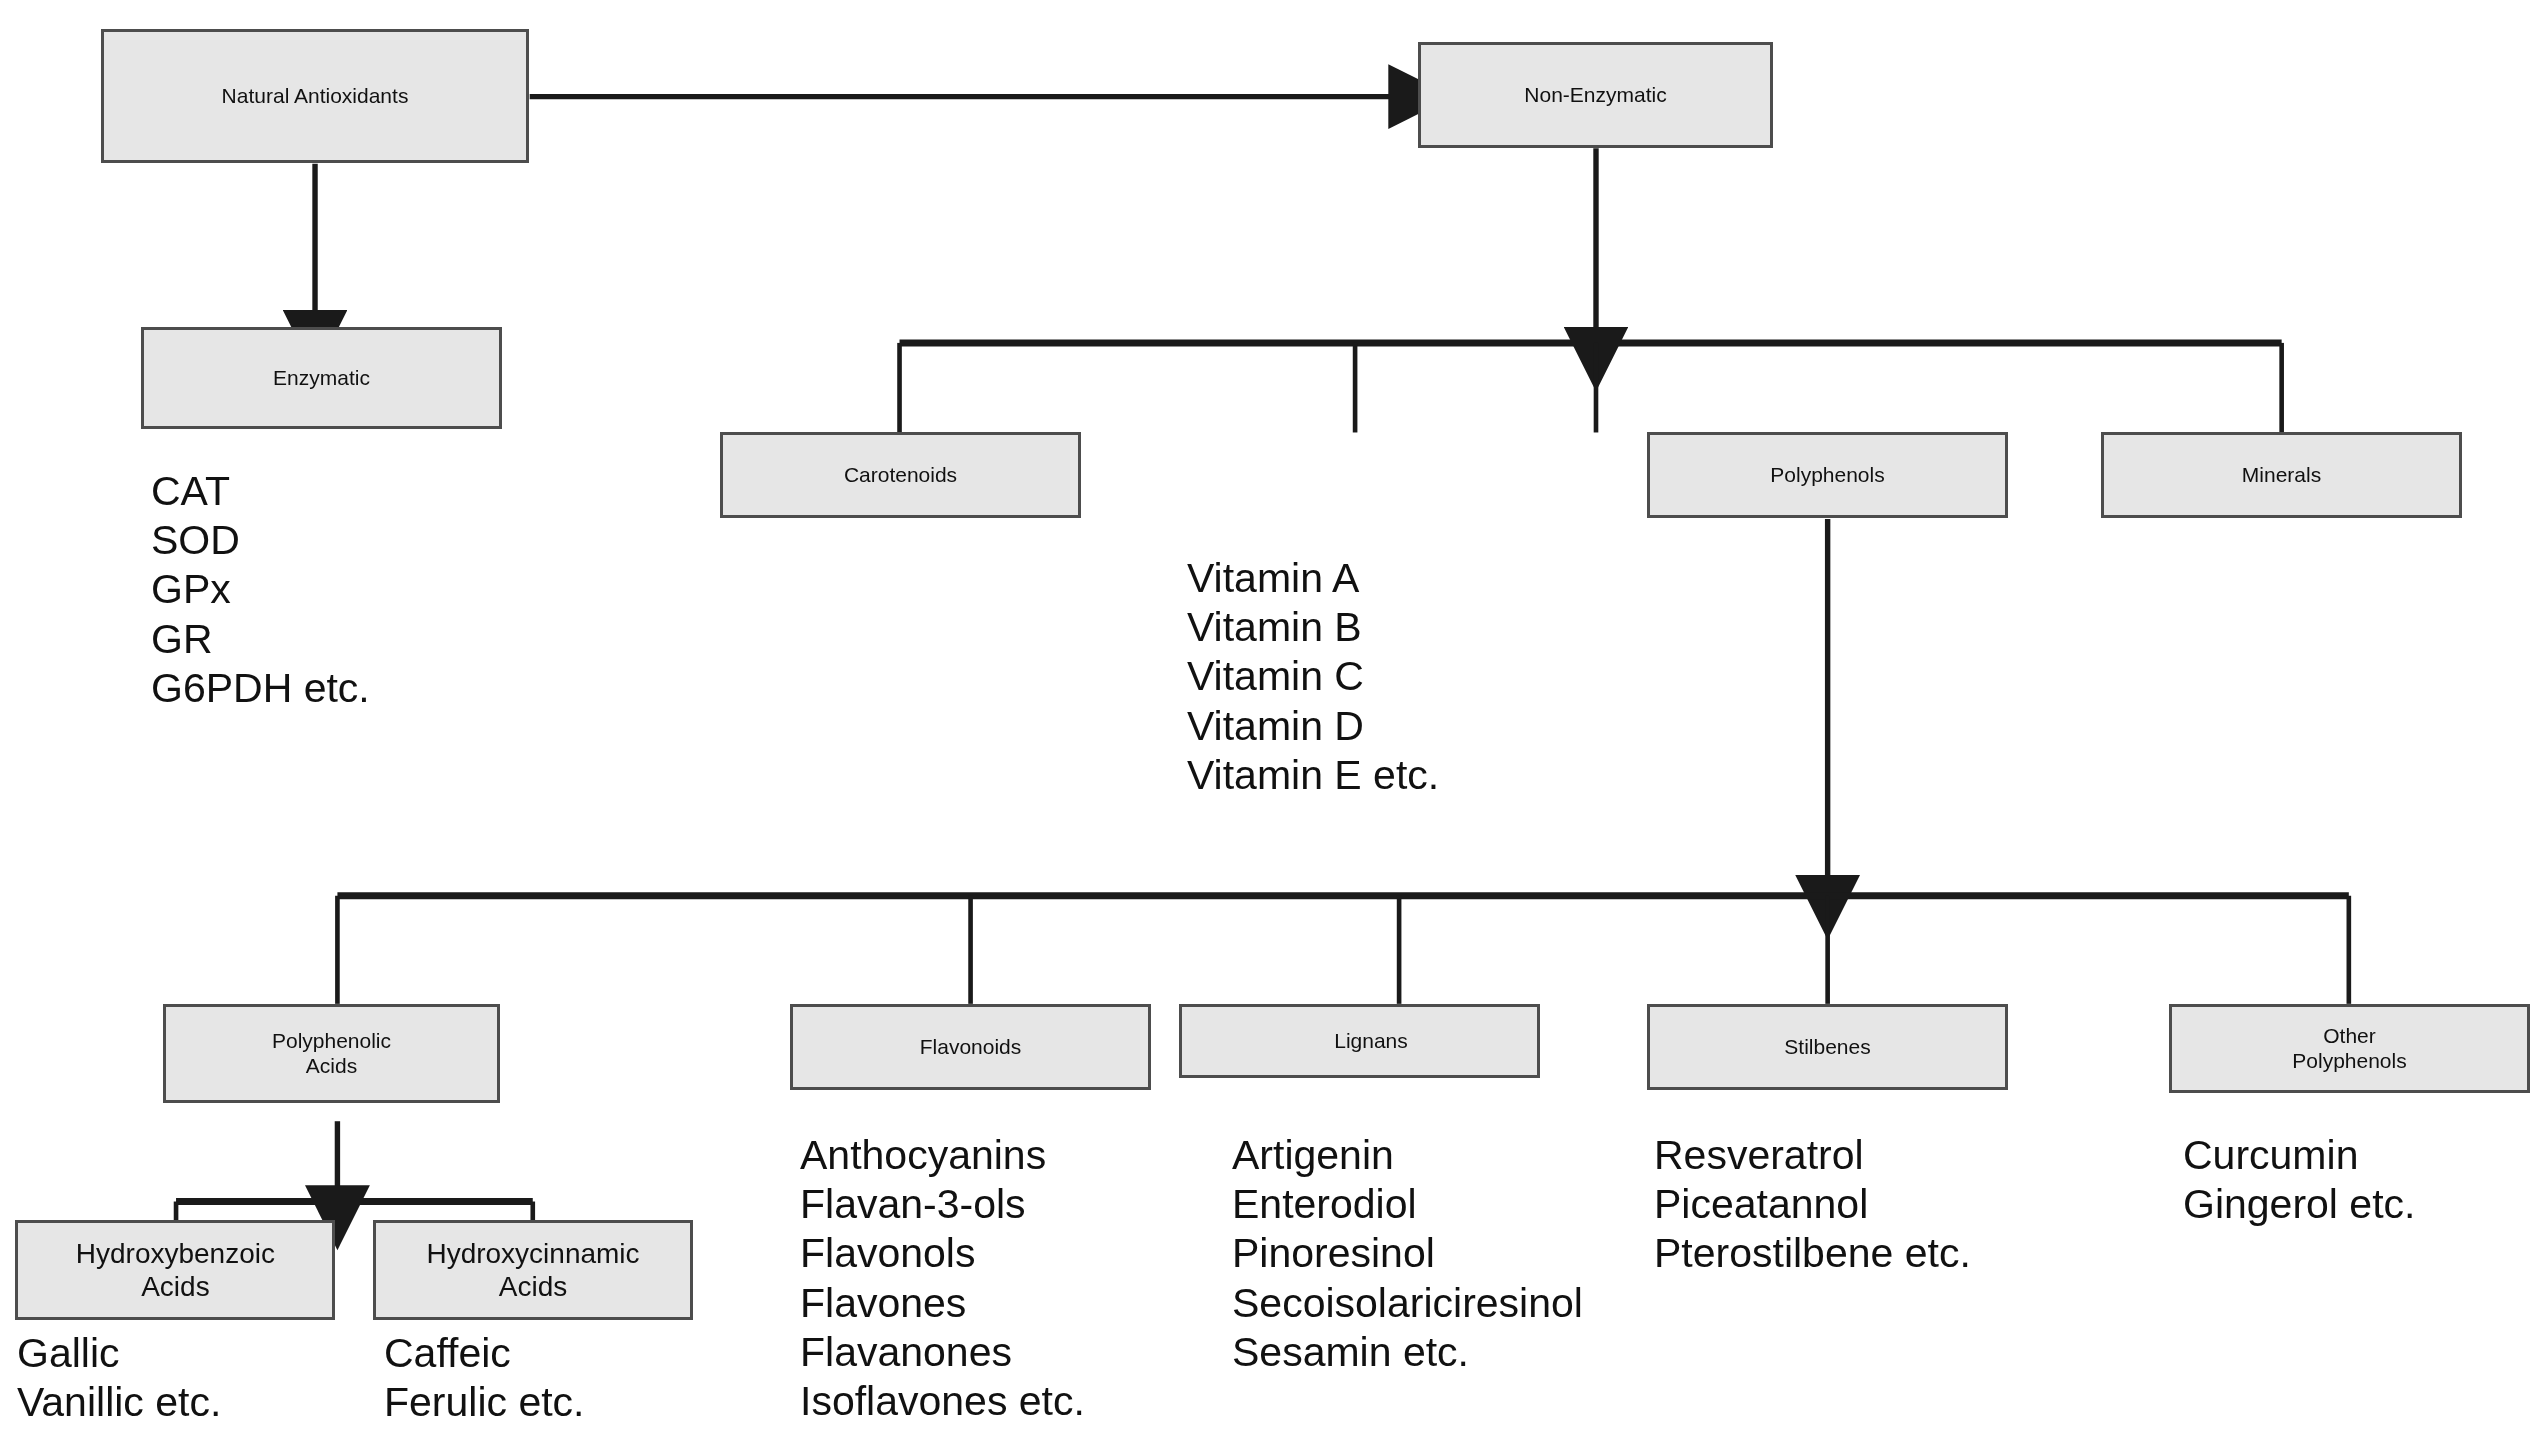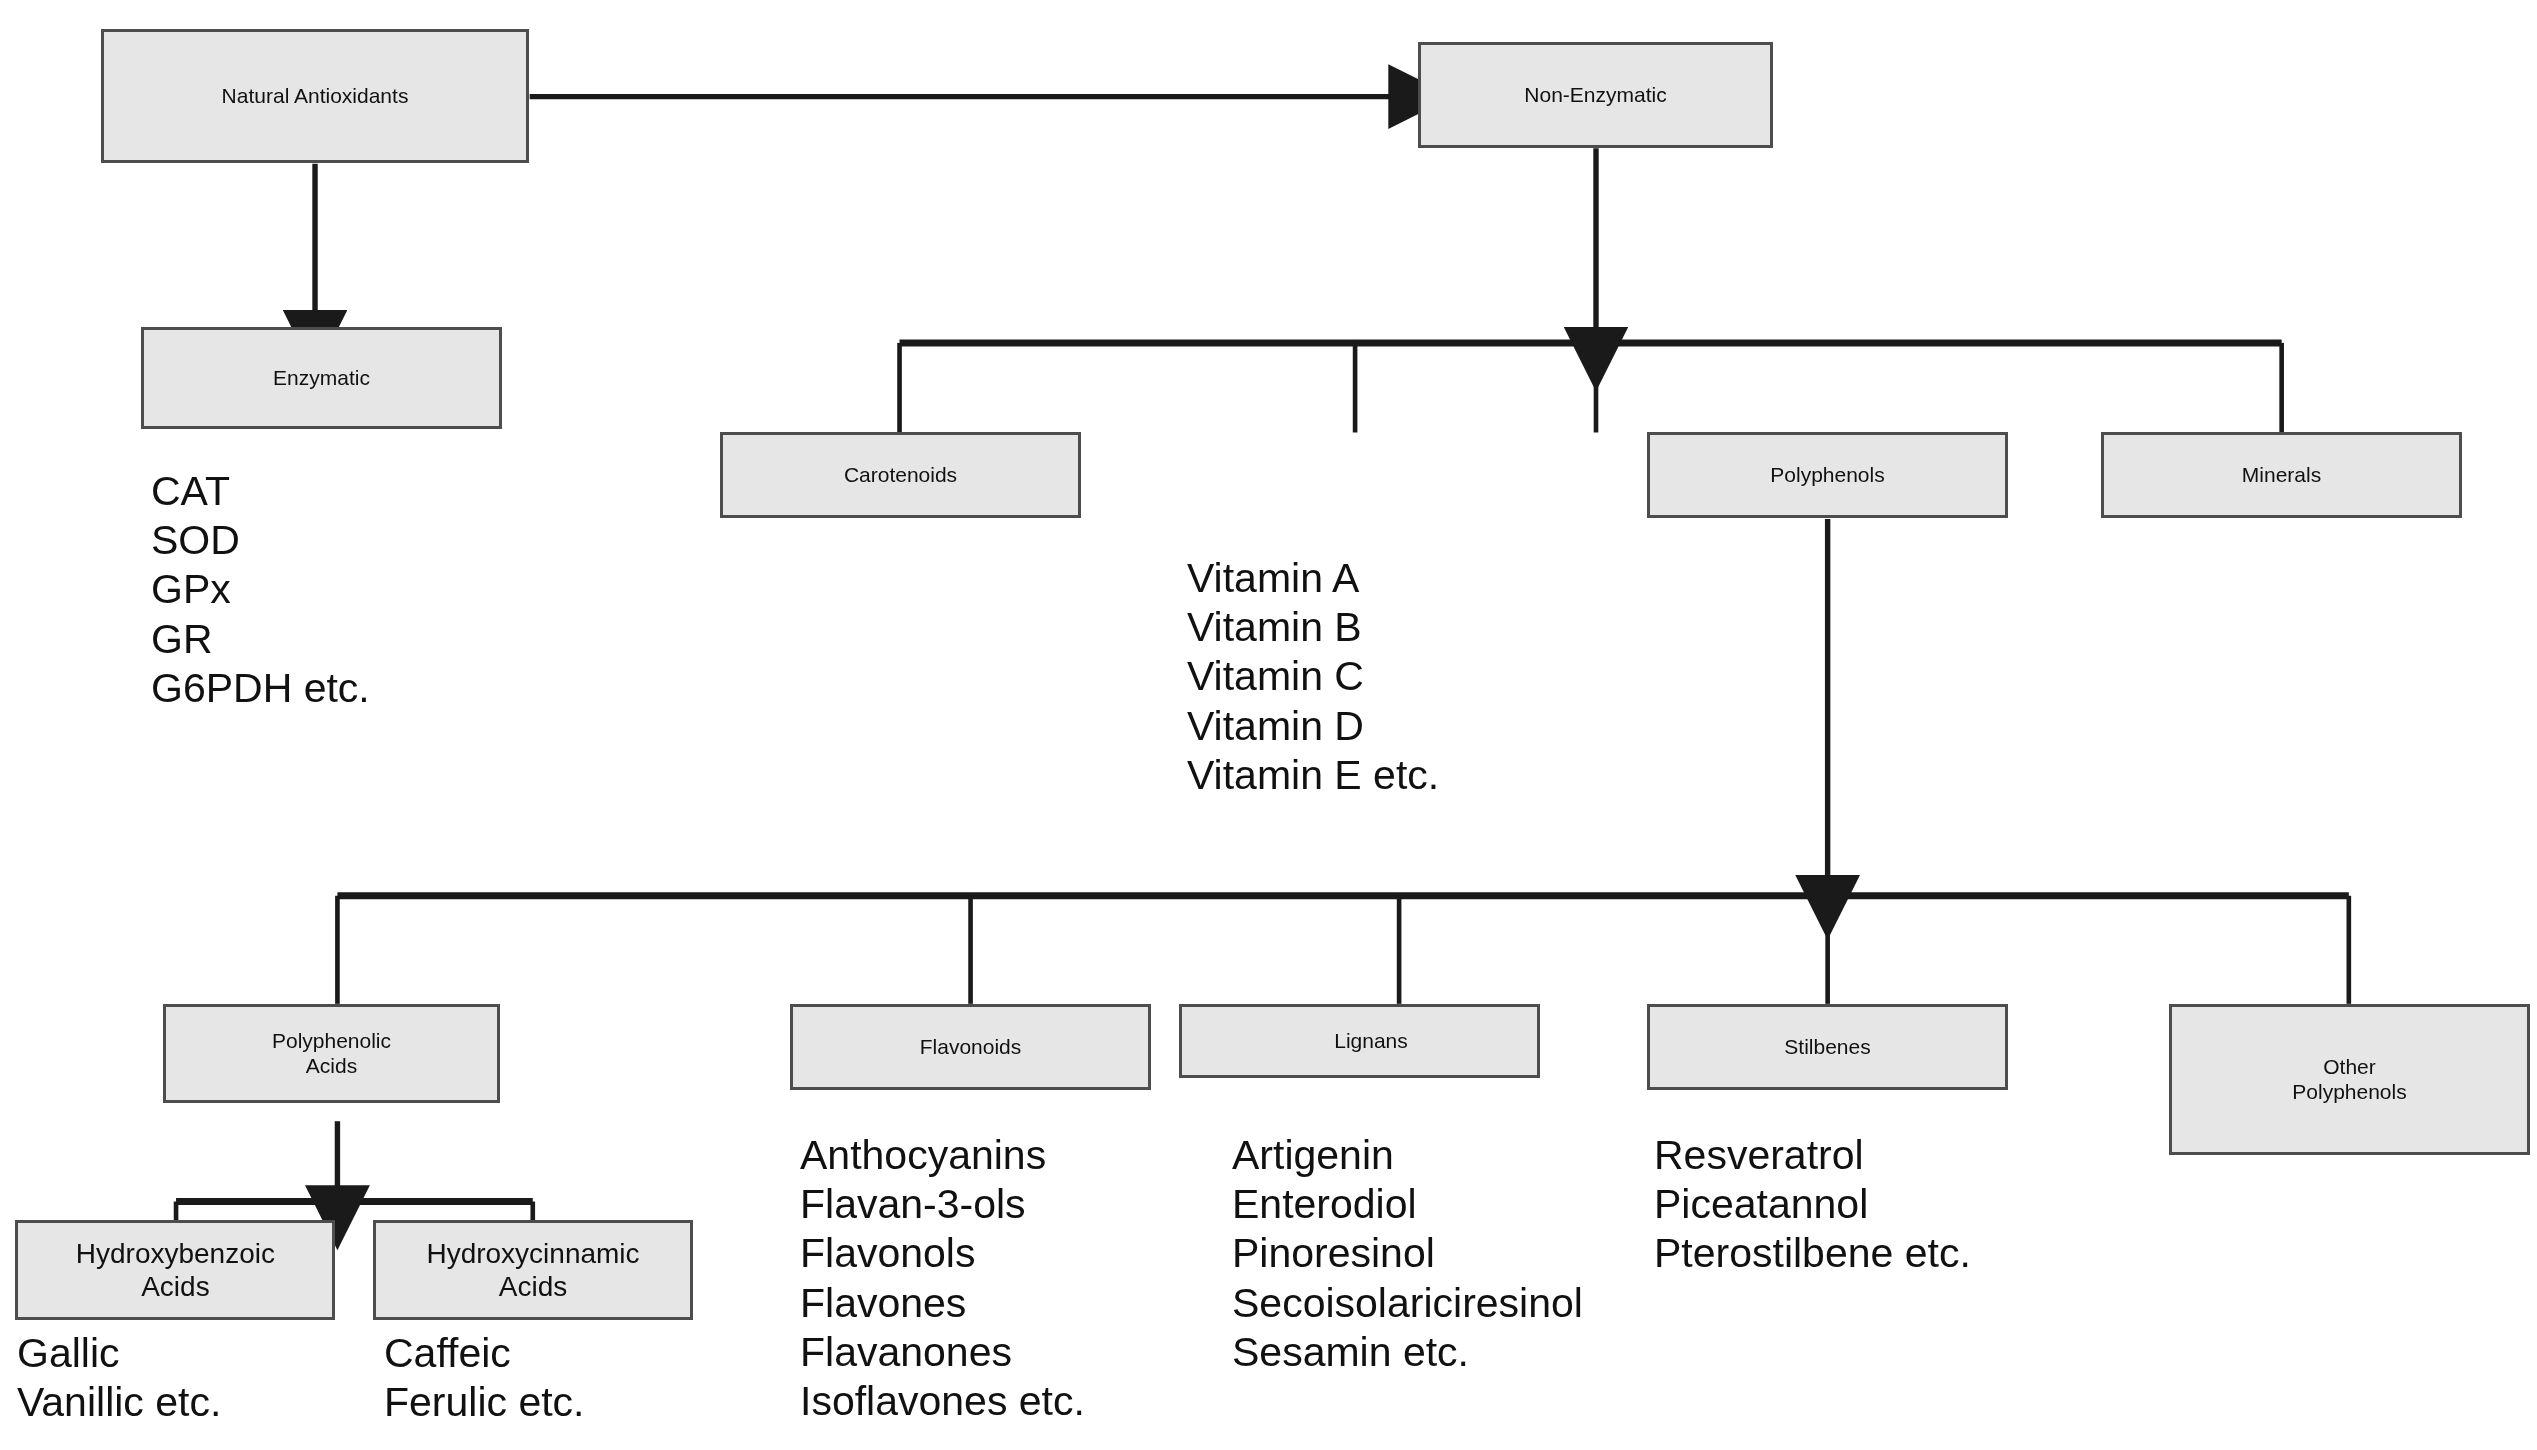--- a/index.html
+++ b/index.html
@@ -127,24 +127,26 @@
 Secoisolariciresinol
 Sesamin etc.</div>
 
   <div class="node" style="left:1647px;top:1004px;width:361px;height:86px;">
     <span class="nlabel">Stilbenes</span>
   </div>
   <div class="list" style="left:1654px;top:1131px;">Resveratrol
 Piceatannol
 Pterostilbene etc.</div>
 
-  <div class="node" style="left:2169px;top:1004px;width:361px;height:151px;">
+  <div class="node" style="left:2169px;top:1004px;width:361px;height:89px;">
     <span class="nlabel">Other
 Polyphenols</span>
   </div>
+  <div class="list" style="left:2183px;top:1131px;">Curcumin
+Gingerol etc.</div>
 
   <div class="node" style="left:15.4px;top:1220px;width:320px;height:100px;font-size:28px;align-items:center;">
     <span class="nlabel">Hydroxybenzoic
 Acids</span>
   </div>
   <div class="list" style="left:17px;top:1329px;">Gallic
 Vanillic etc.</div>
 
   <div class="node" style="left:373px;top:1220px;width:320px;height:100px;font-size:28px;">
     <span class="nlabel">Hydroxycinnamic

